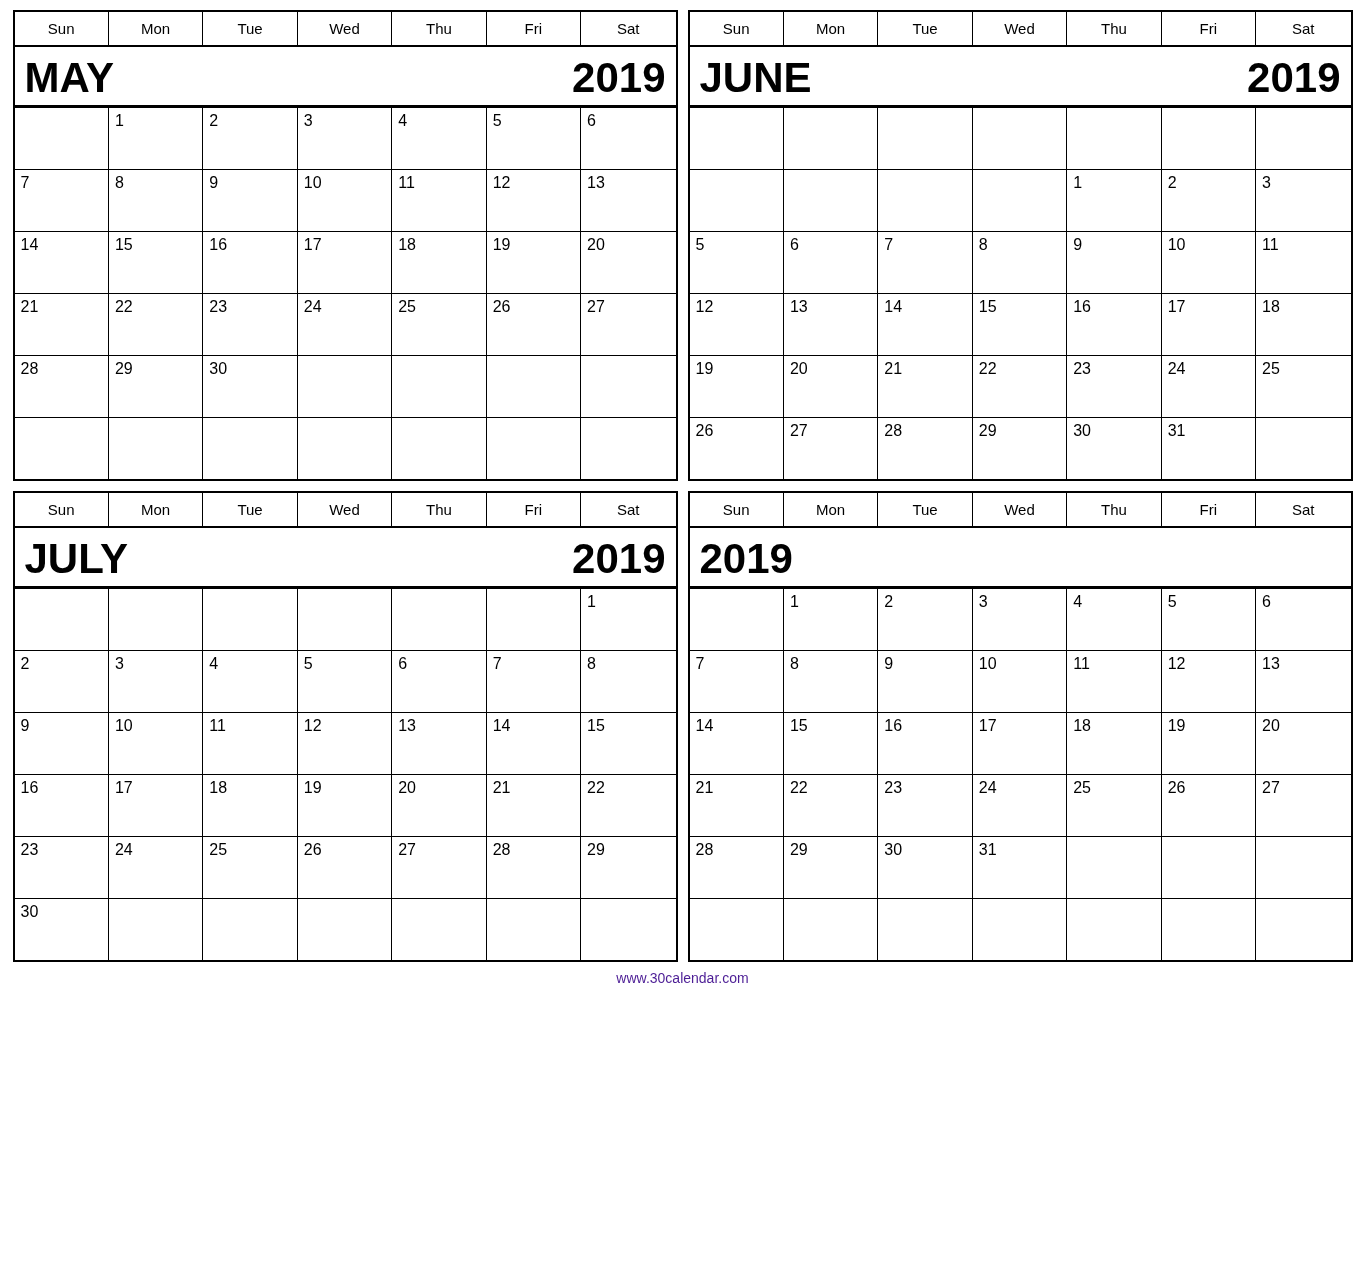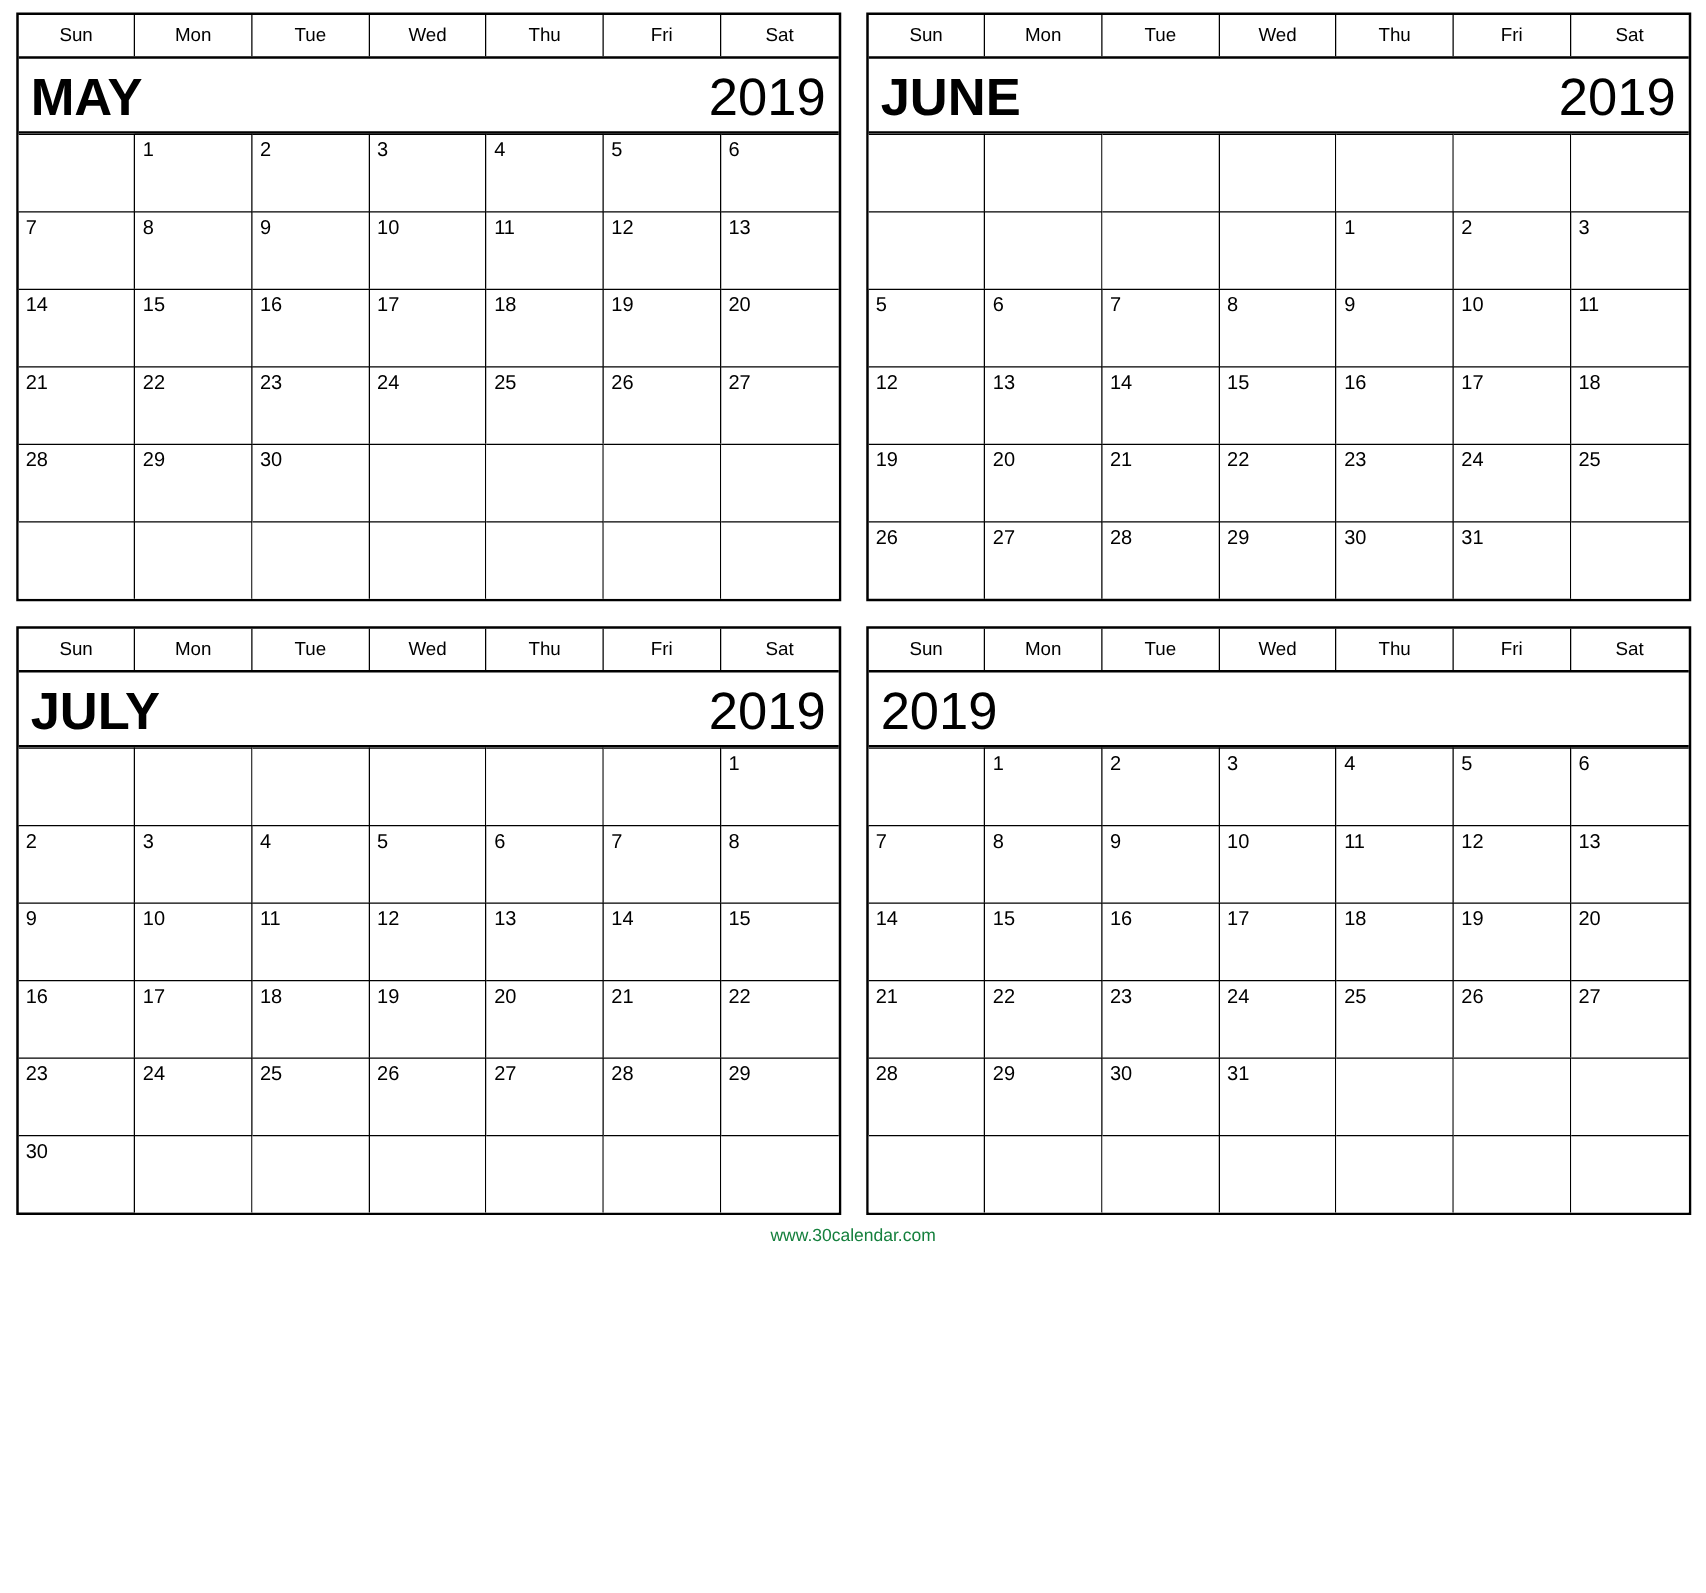--- a/index.html
+++ b/index.html
@@ -7,21 +7,21 @@
       background: #fff;
       font-family: Arial, sans-serif;
       display: flex;
       flex-direction: column;
       align-items: center;
       padding: 10px;
     }
     .calendar-grid {
       display: grid;
       grid-template-columns: 1fr 1fr;
-      gap: 20px;
+      gap: 10px;
       width: 1340px;
     }
     .calendar {
       border: 2px solid #000;
       width: 100%;
     }
     .cal-header-row {
       display: grid;
       grid-template-columns: repeat(7, 1fr);
       border-bottom: 2px solid #000;
@@ -41,21 +41,21 @@
       padding: 10px 10px 6px 10px;
       border-bottom: 2px solid #000;
     }
     .cal-month-name {
       font-size: 42px;
       font-weight: 900;
       line-height: 1;
     }
     .cal-year {
       font-size: 42px;
-      font-weight: 400;
+      font-weight: 700;
       line-height: 1;
     }
     .cal-days {
       display: grid;
       grid-template-columns: repeat(7, 1fr);
     }
     .cal-day {
       border-top: 1px solid #000;
       border-right: 1px solid #000;
       min-height: 62px;
@@ -63,21 +63,21 @@
       font-size: 16px;
       vertical-align: top;
     }
     .cal-day:nth-child(7n) {
       border-right: none;
     }
     .cal-day.empty { background: #fff; }
     .footer {
       margin-top: 8px;
       font-size: 14px;
-      color: #15803d;
+      color: #4c1d95;
     }
   </style>
 </head>
 <body>
 
 <div class="calendar-grid">
 <div class="calendar">
       <div class="cal-header-row">
         <div class="cal-header-cell">Sun</div>
         <div class="cal-header-cell">Mon</div>

